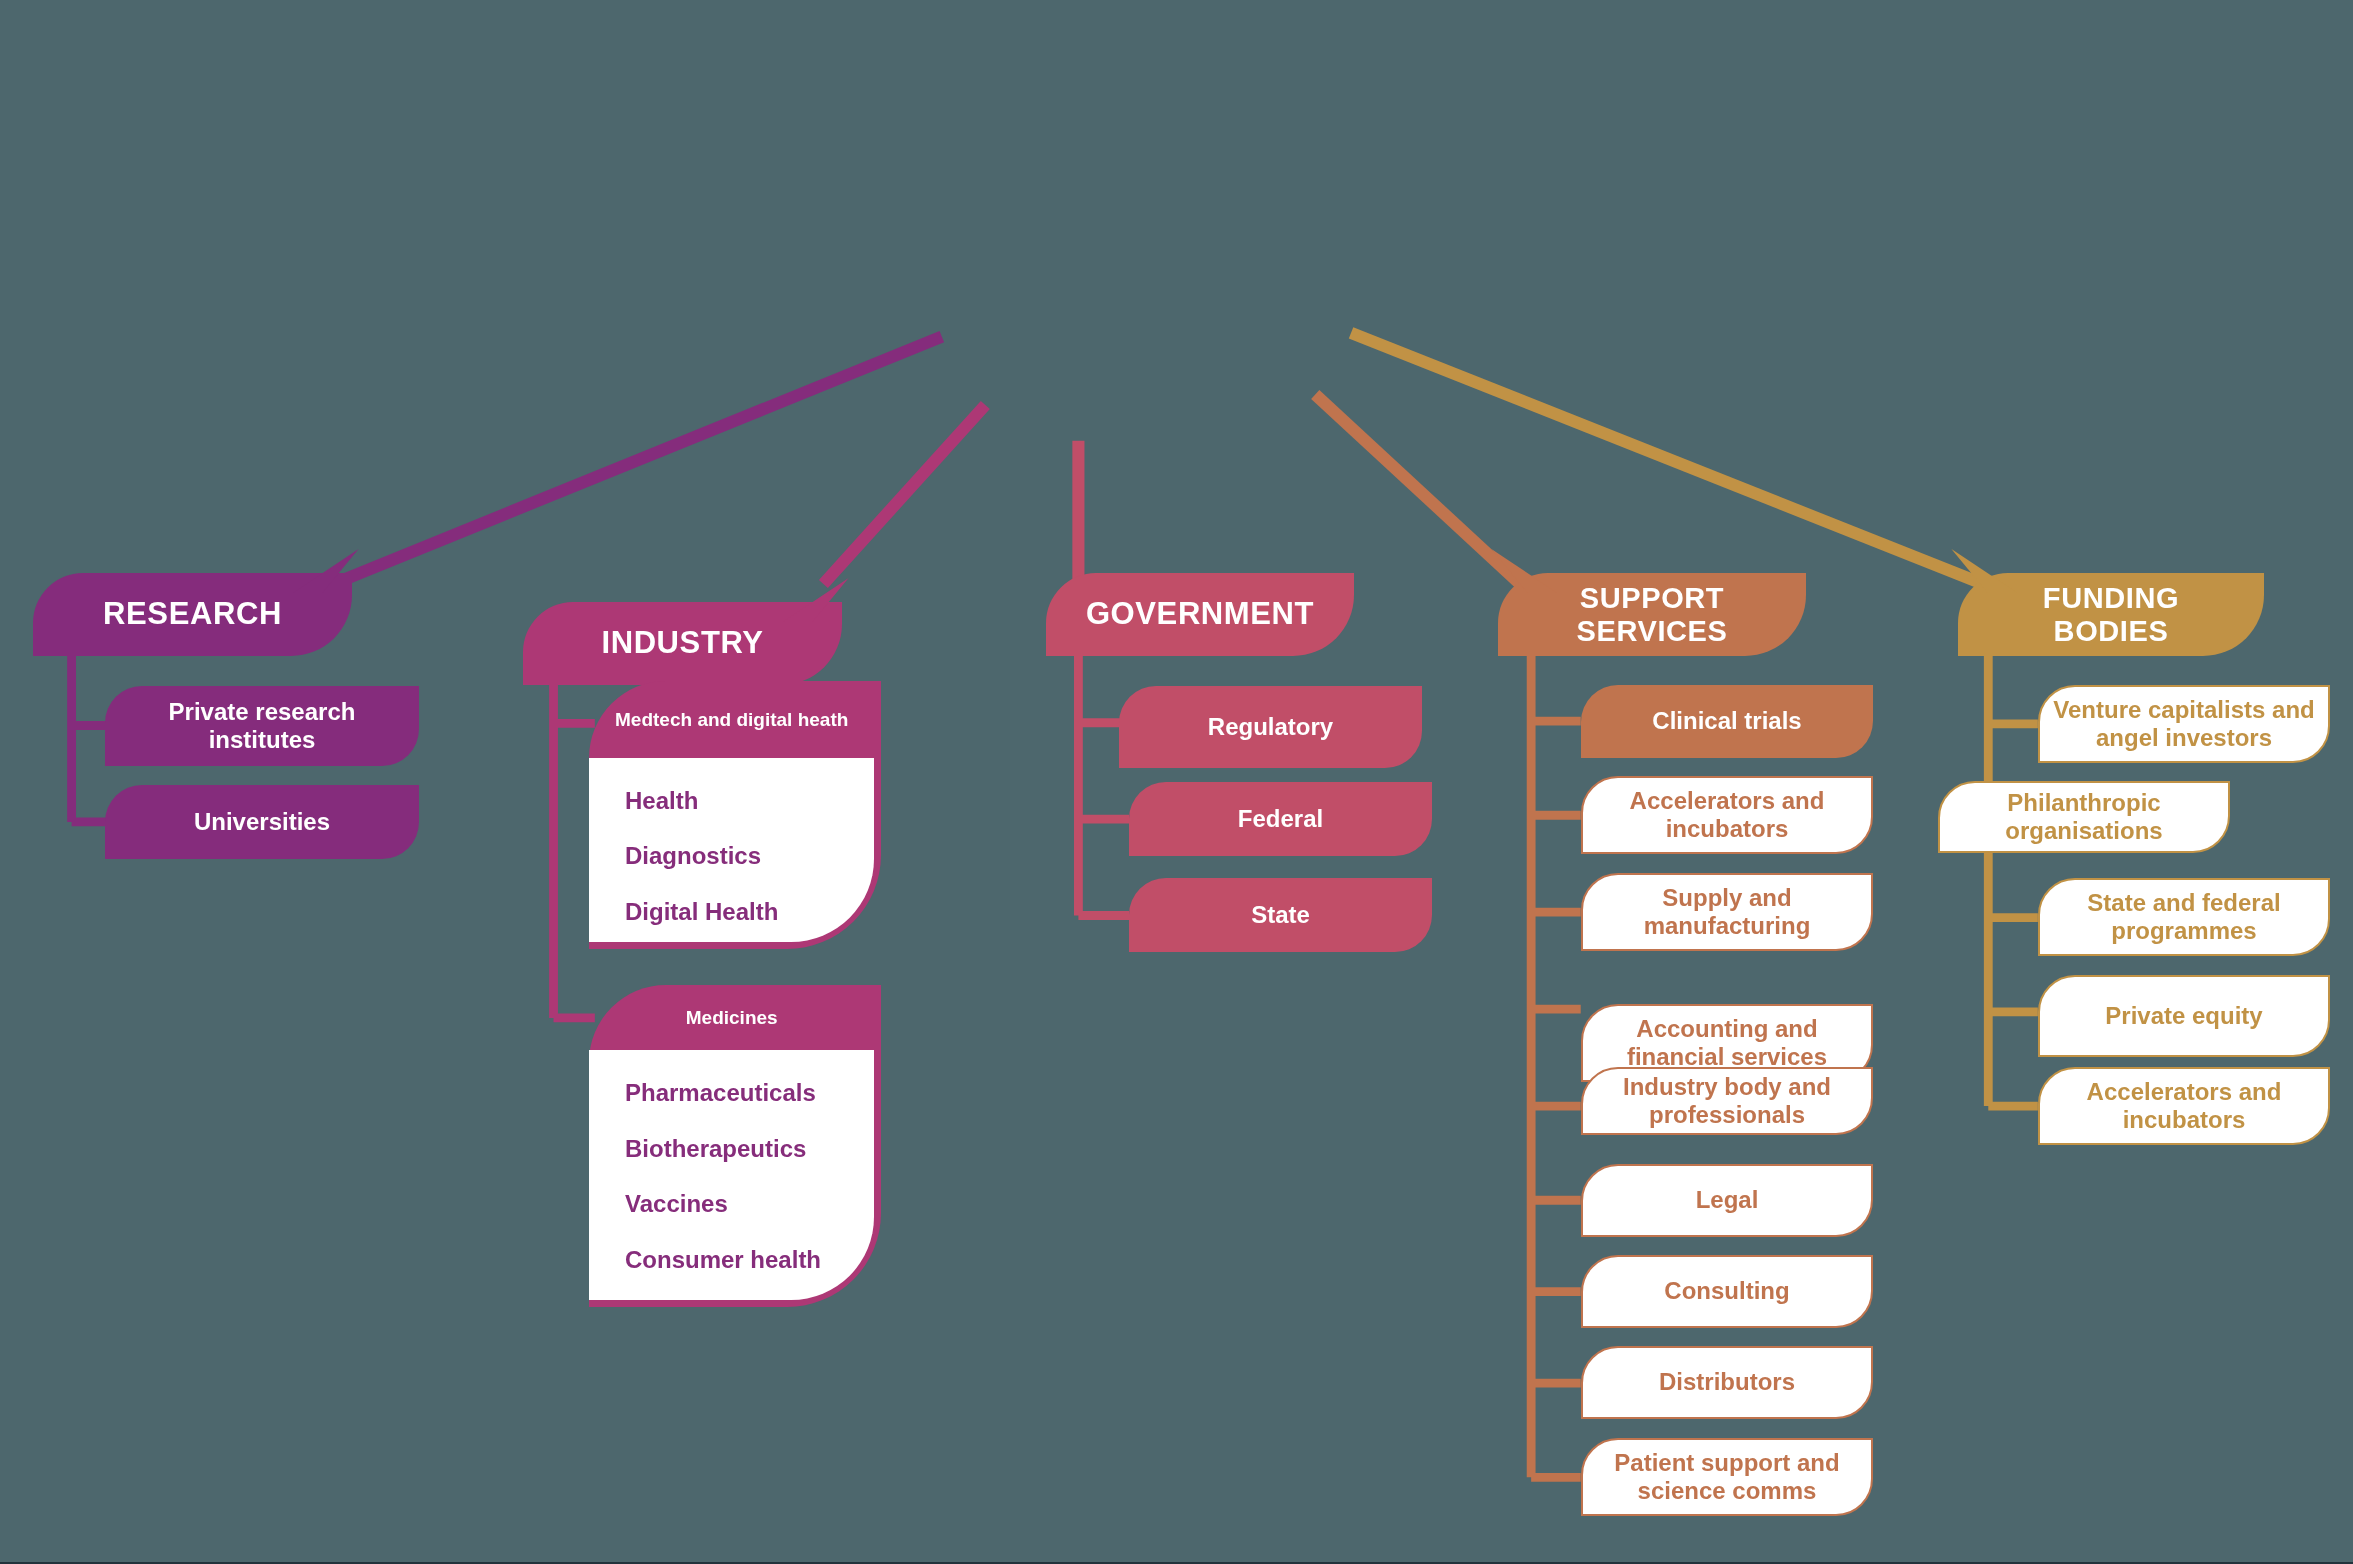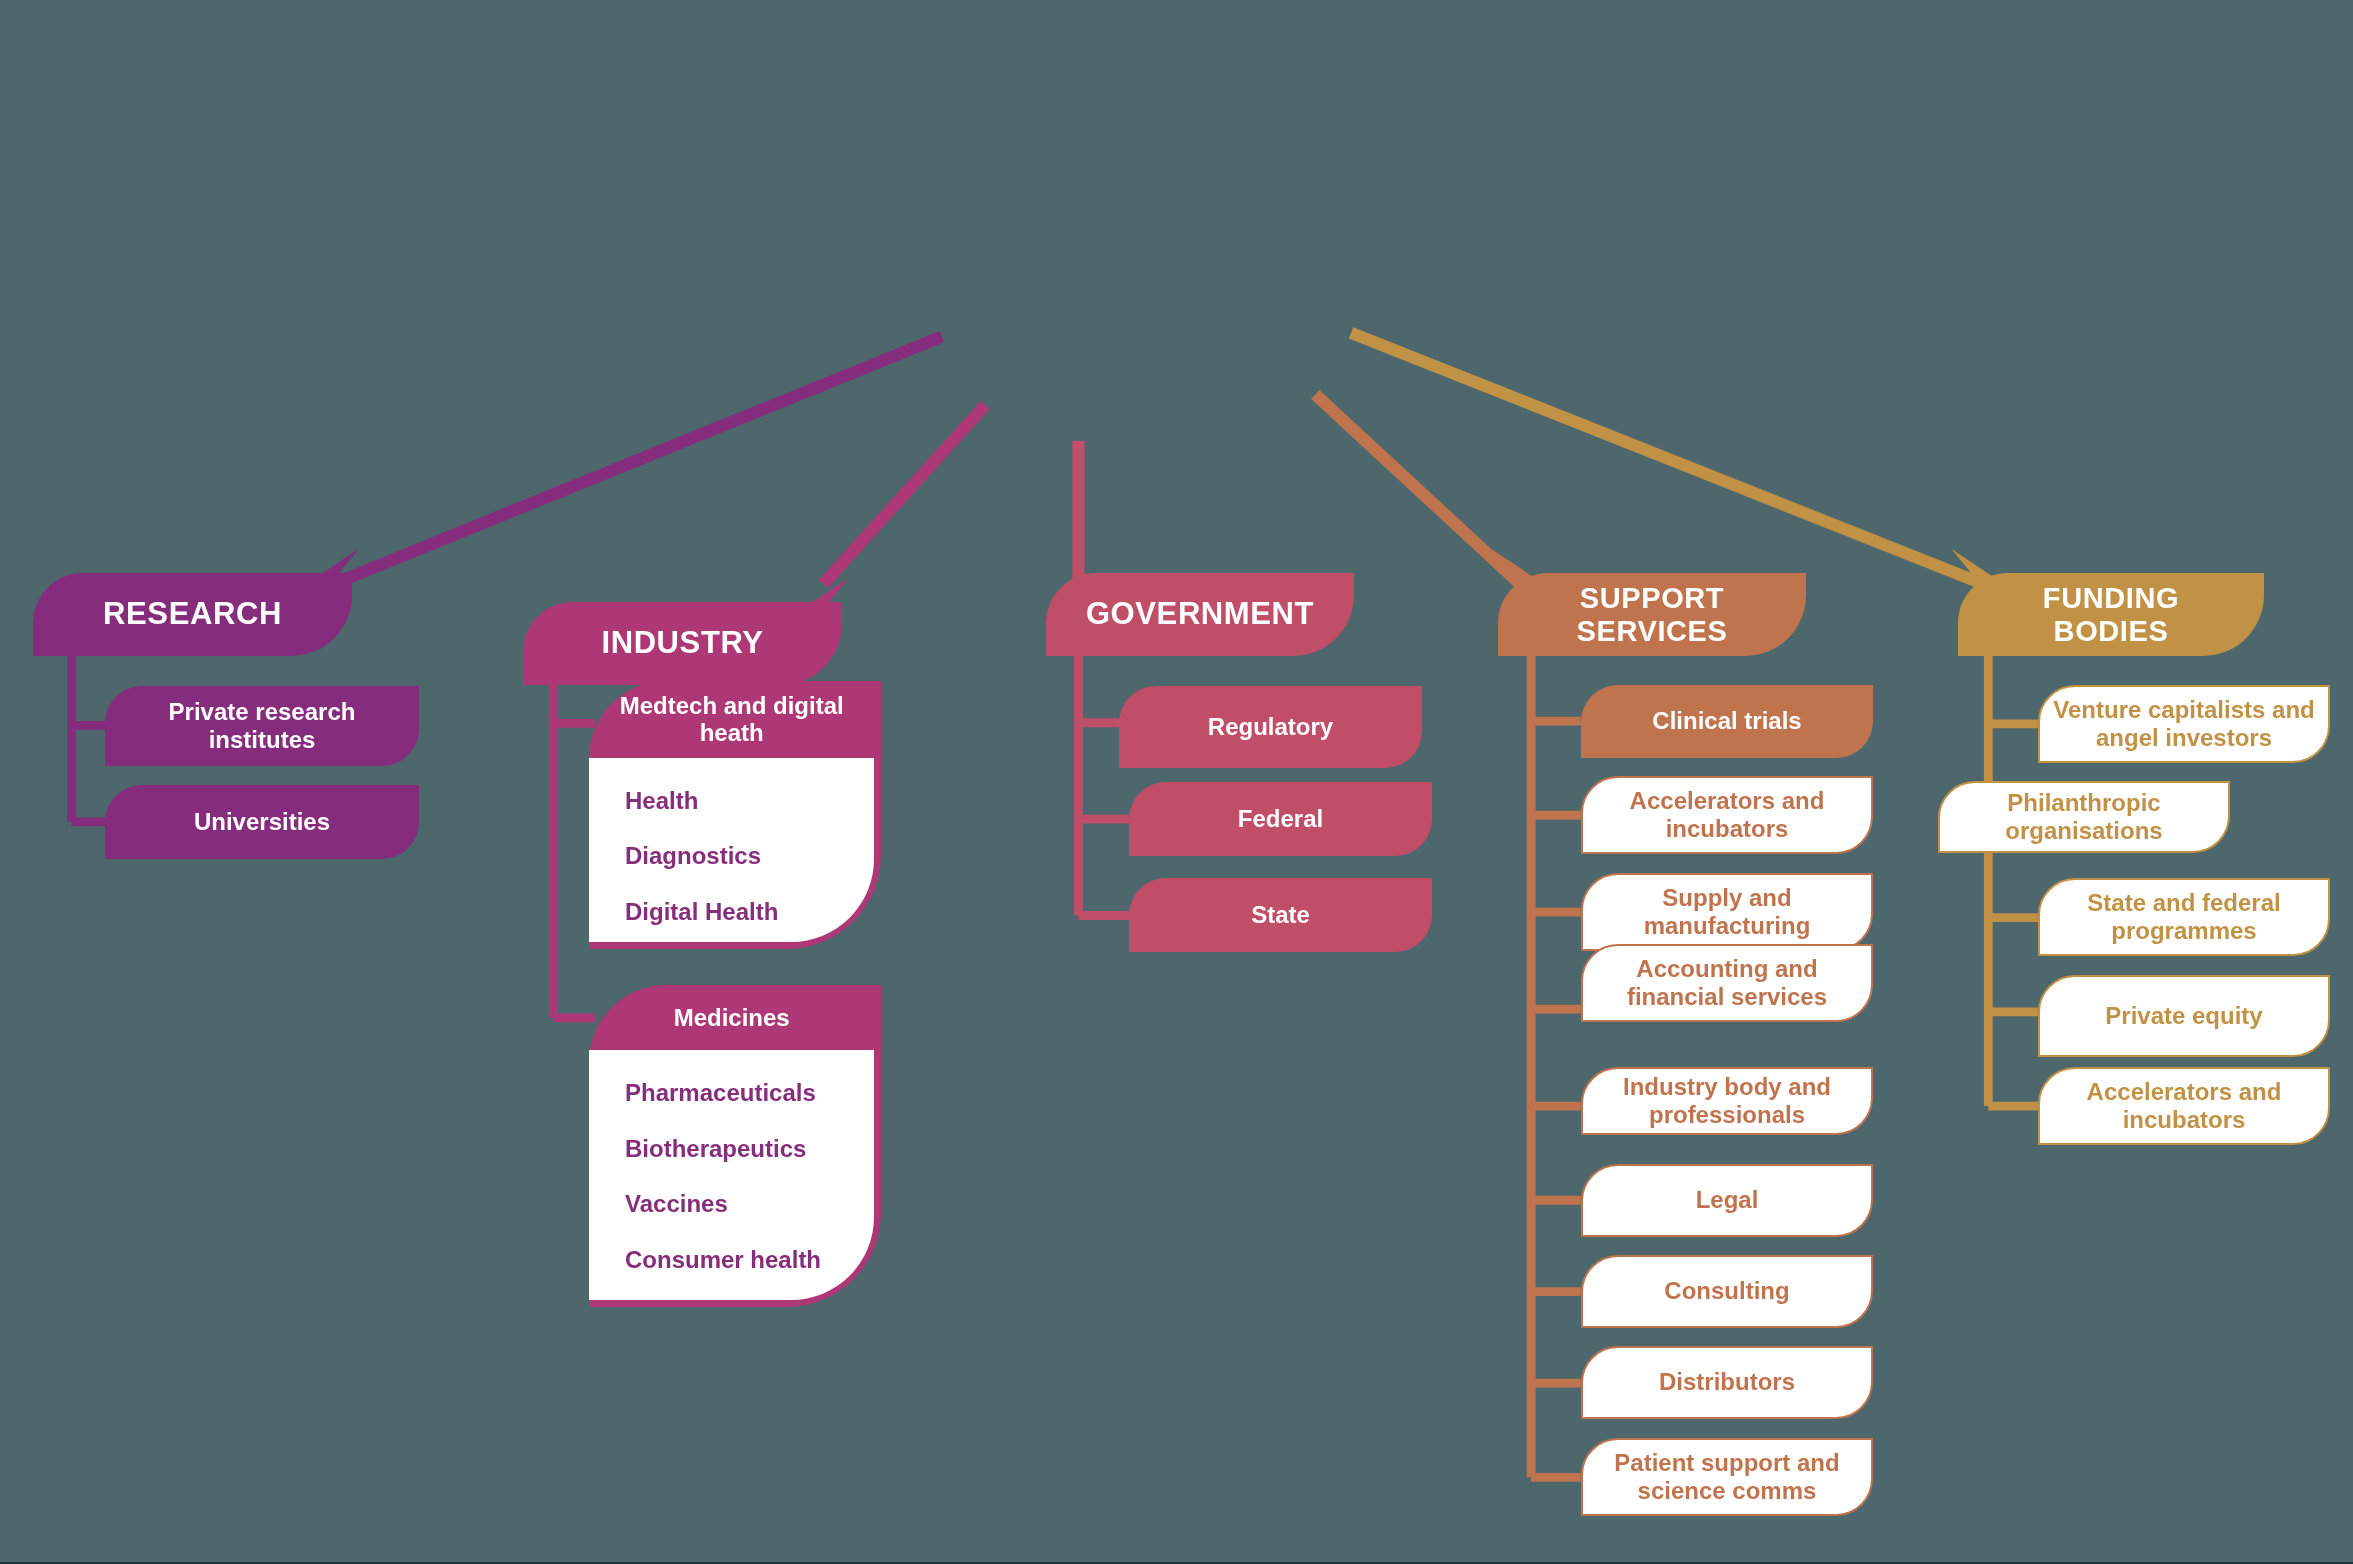--- a/index.html
+++ b/index.html
@@ -73,21 +73,21 @@
   .ol-funding{border-color:var(--funding);color:var(--funding);}
 
   
   .card{
     position:absolute;z-index:2;display:flex;flex-direction:column;
     background:var(--industry);border-radius:77px 0 94px 0;
     padding:0 6.6px 6.6px 0;box-sizing:border-box;
   }
   .card-band{
     display:flex;align-items:center;justify-content:center;text-align:center;
-    color:var(--white);font-weight:bold;font-size:24px;line-height:1.15;
+    color:var(--white);font-weight:bold;font-size:19px;line-height:1.15;
   }
   .card-band span{display:block;max-width:237px;}
   .card-body{
     flex:1;background:var(--white);border-radius:0 0 83px 0;
     padding:29px 16.5px 16.5px 36px;box-sizing:border-box;
   }
   .card-item{
     font-weight:bold;font-size:24px;color:var(--industryText);
   }
   .card-item + .card-item{margin-top:27.5px;}
@@ -172,21 +172,21 @@
   </div>
   <div class="pill solid bg-support" style="left:1581px;top:685px;width:292px;height:73px;">
     <span>Clinical trials</span>
   </div>
   <div class="pill outline ol-support" style="left:1581px;top:776px;width:292px;height:78px;">
     <span>Accelerators and incubators</span>
   </div>
   <div class="pill outline ol-support" style="left:1581px;top:873px;width:292px;height:78px;">
     <span>Supply and manufacturing</span>
   </div>
-  <div class="pill outline ol-support" style="left:1581px;top:944px;width:292px;height:78px;">
+  <div class="pill outline ol-support" style="left:1581px;top:1004px;width:292px;height:78px;">
     <span>Accounting and financial services</span>
   </div>
   <div class="pill outline ol-support" style="left:1581px;top:1067px;width:292px;height:68px;">
     <span>Industry body and professionals</span>
   </div>
   <div class="pill outline ol-support" style="left:1581px;top:1164px;width:292px;height:73px;">
     <span>Legal</span>
   </div>
   <div class="pill outline ol-support" style="left:1581px;top:1255px;width:292px;height:73px;">
     <span>Consulting</span>

